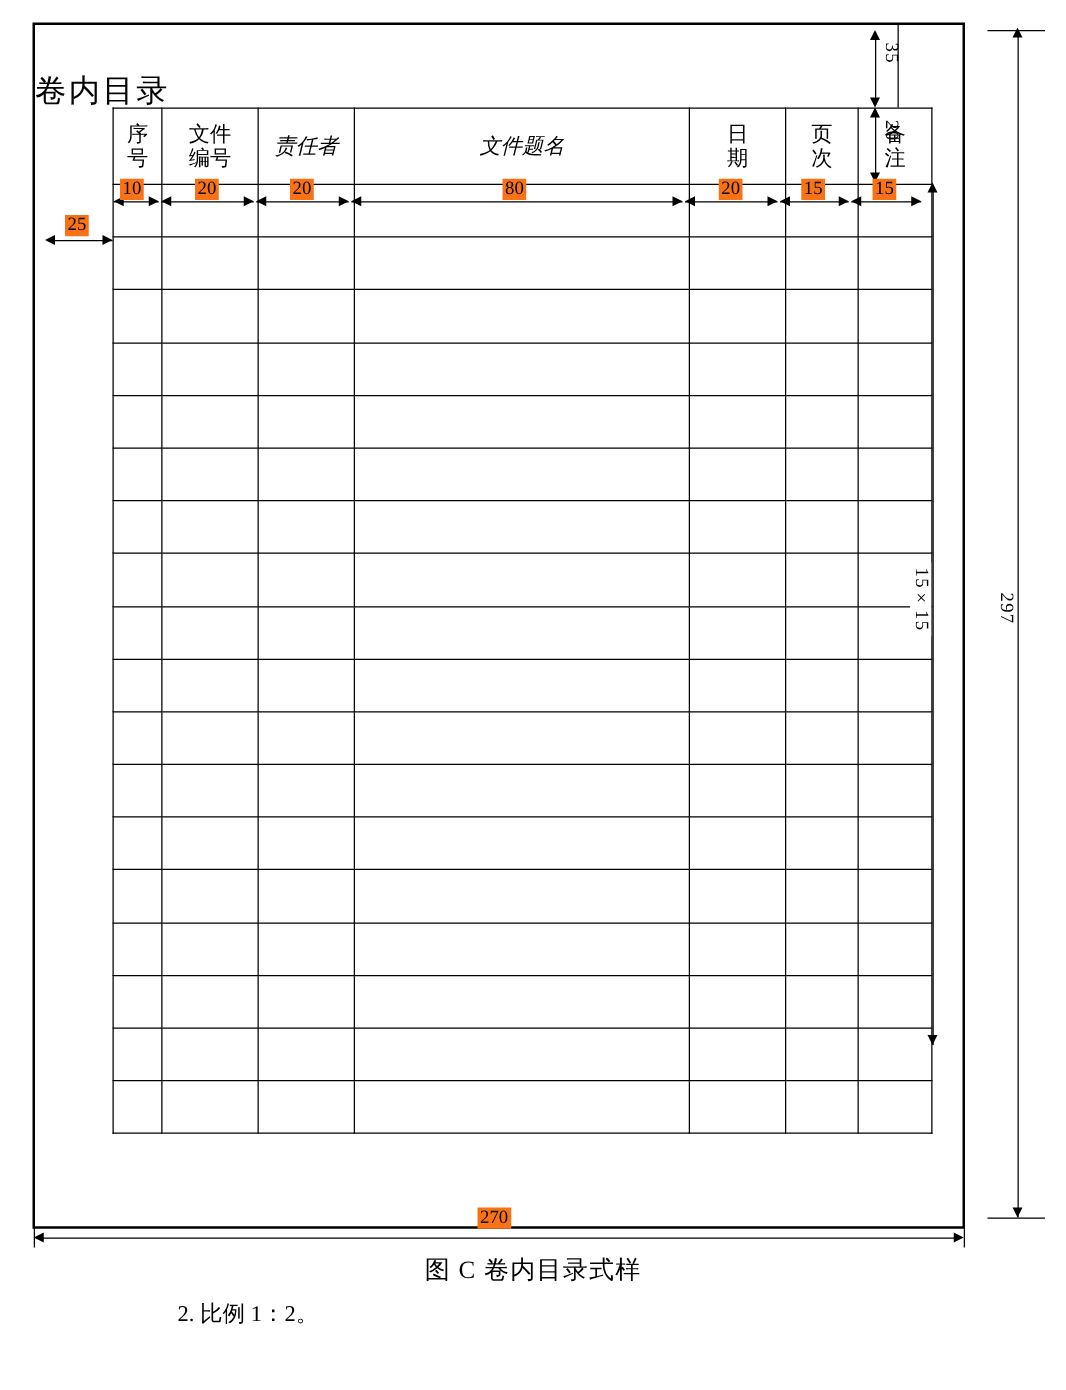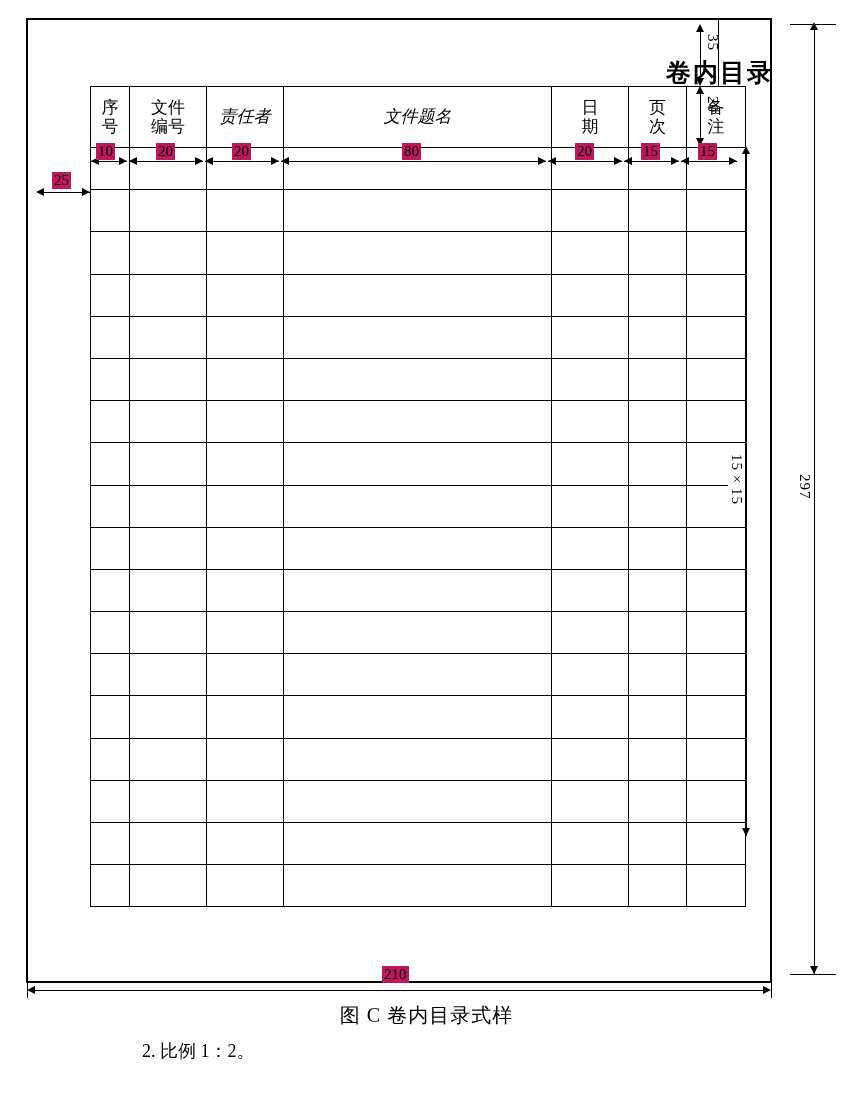--- a/index.html
+++ b/index.html
@@ -26,23 +26,23 @@
     border: 2px solid #000;
     box-sizing: border-box;
   }
 
   
   #diagram-title {
     position: absolute;
     left: 0;
     top: 36px;
     width: 746px;
-    text-align: right;
+    text-align: left;
     font-size: 25px;
-    font-weight: bold;
+    font-weight: normal;
     letter-spacing: 2px;
   }
 
   
   #catalog-table {
     position: absolute;
     left: 62px;
     top: 66px;
     width: 648px;
     border-collapse: collapse;
@@ -73,21 +73,21 @@
   .col-seq      { width: 38px;  }
   .col-docno    { width: 76px;  }
   .col-resp     { width: 76px; font-style: italic;  }
   .col-title    { width: 267px; font-style: italic; }
   .col-date     { width: 76px;  }
   .col-page     { width: 57px;  }
   .col-remark   { width: 58px;  }
   .dim-label {
     position: absolute;
     font-size: 15px;
-    background: #be185d;
+    background: #f97316;
     padding: 0 2px;
     white-space: nowrap;
   }
   .vline {
     position: absolute;
     width: 0;
     border-left: 1px solid #000;
   }
   .hline {
     position: absolute;
@@ -416,18 +416,18 @@
 <div class="arrow arrow-down" style="left:810px; top:966px;"></div>
 <div class="hline" style="left:790px; top:24px; width:46px;"></div>
 <div class="hline" style="left:790px; top:974px; width:46px;"></div>
 <div class="dim-vert-text" style="left:796px; top:470px; background:#fff; padding:4px 0;">297</div>
 
 <div class="vline" style="left:27px; top:962px; height:36px;"></div>
 <div class="vline" style="left:771px; top:962px; height:36px;"></div>
 <div class="hline" style="left:29px; top:990px; width:740px;"></div>
 <div class="arrow arrow-left" style="left:27px; top:986px;"></div>
 <div class="arrow arrow-right" style="left:763px; top:986px;"></div>
-<div class="dim-label" style="left:382px; top:966px;">210</div>
+<div class="dim-label" style="left:382px; top:966px;">270</div>
 
 <div id="figure-caption">图 C   卷内目录式样</div>
 <div id="notes">
   <div class="note-line-2">2. 比例 1：2。</div>
 </div>
 
 </body></html>

